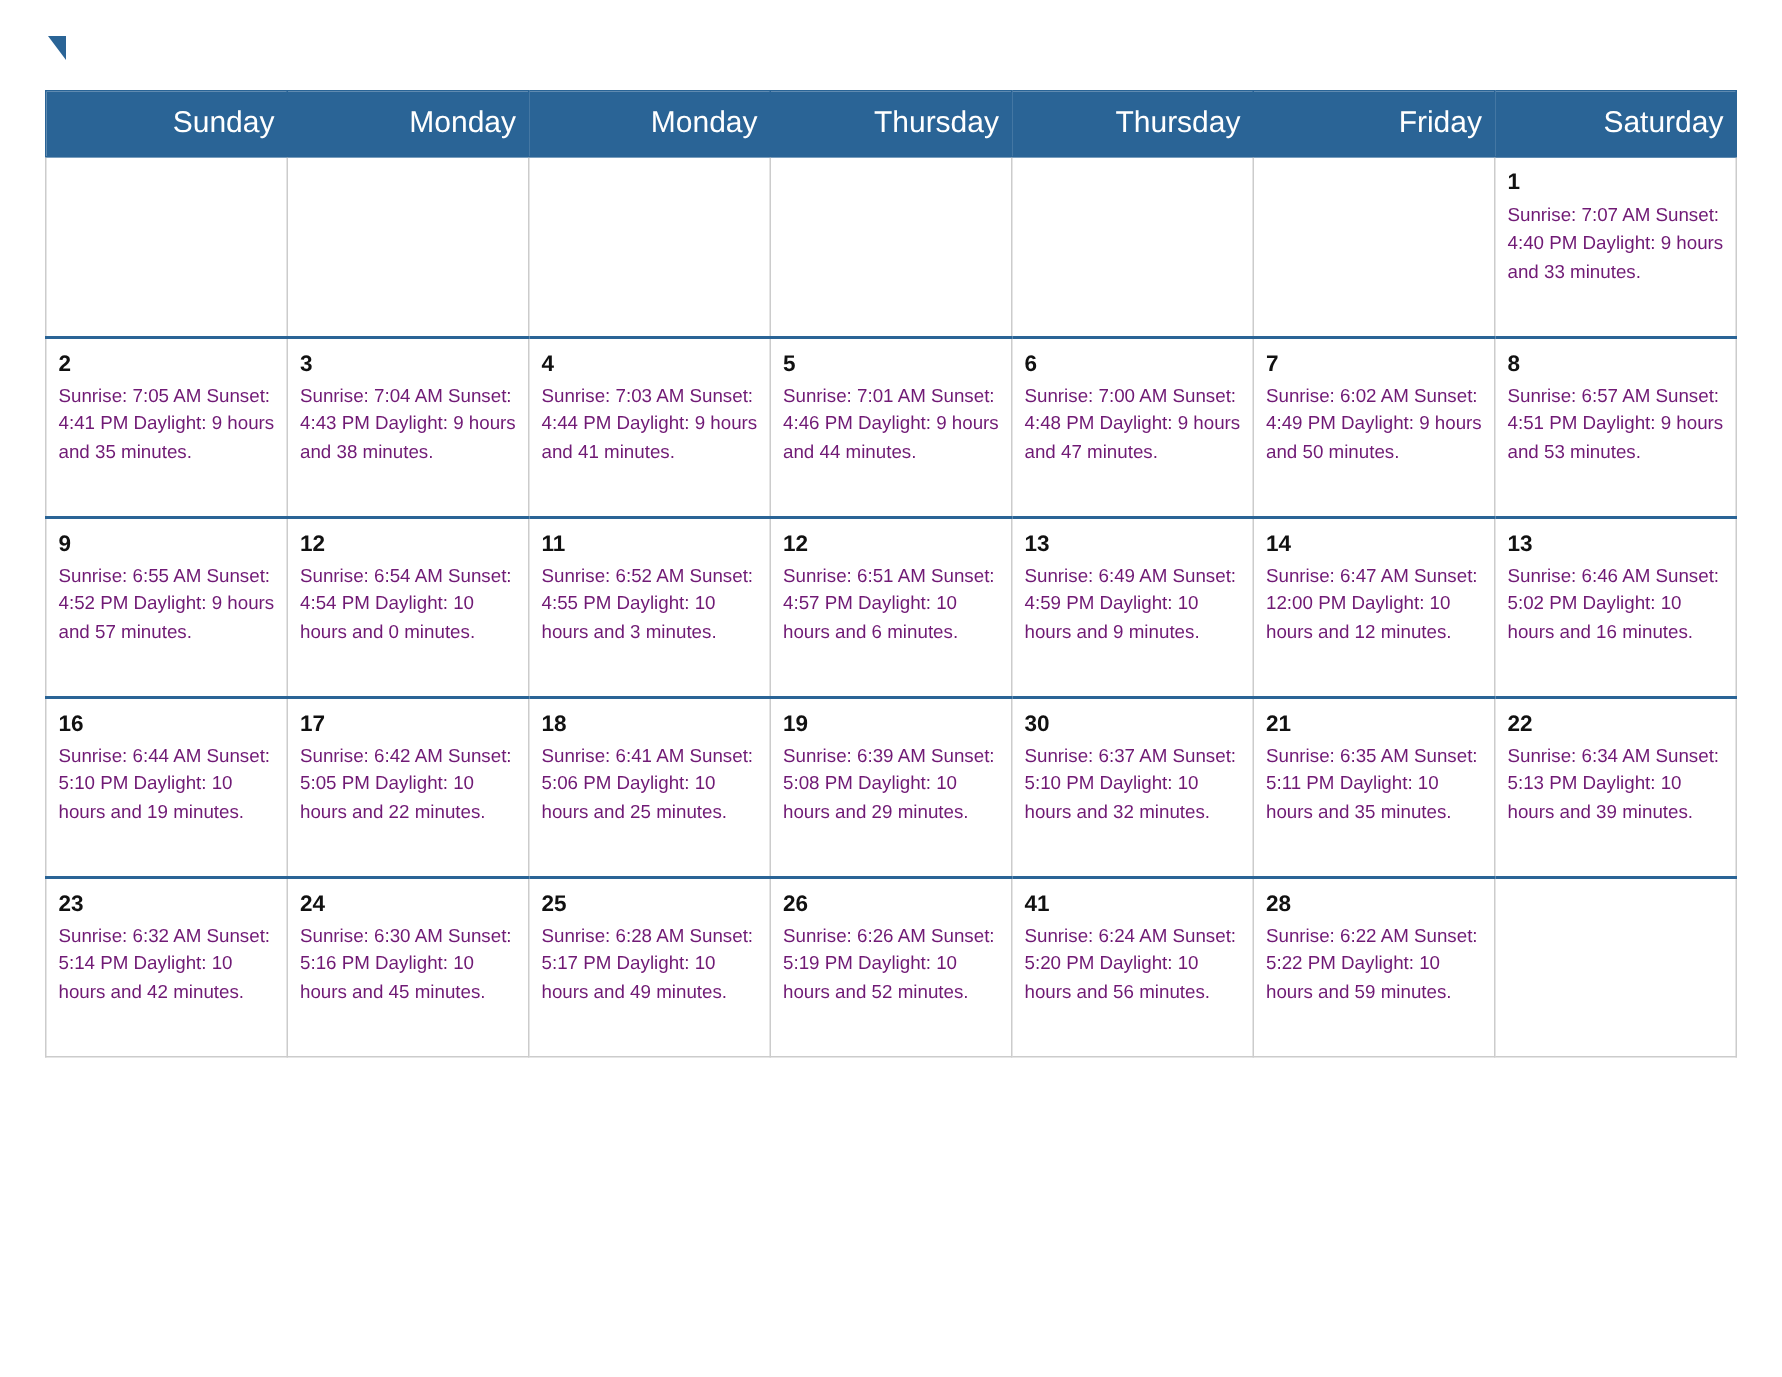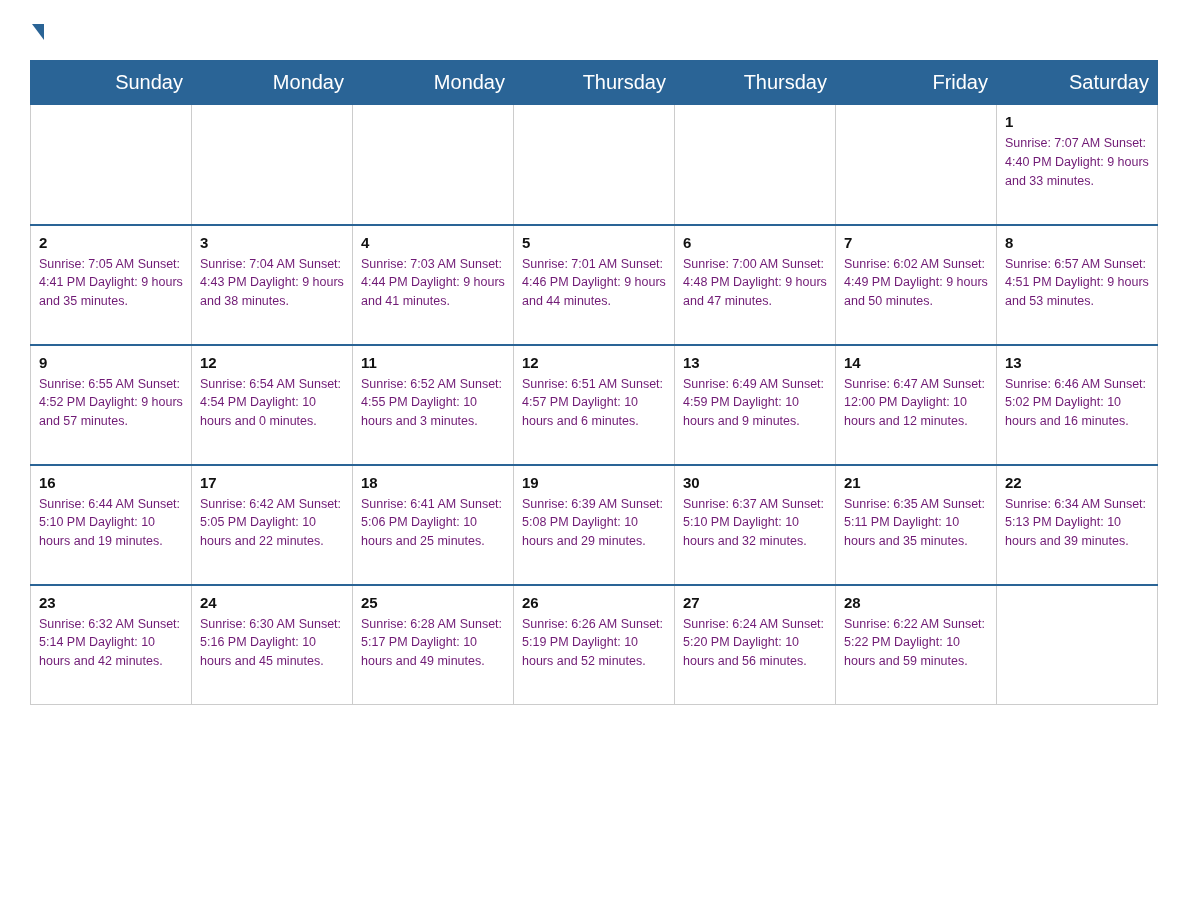--- a/index.html
+++ b/index.html
@@ -299,21 +299,21 @@
 Sunset: 5:17 PM
 Daylight: 10 hours and 49 minutes.</div>
         </td>
         <td>
           <span class="day-num">26</span>
           <div class="day-info">Sunrise: 6:26 AM
 Sunset: 5:19 PM
 Daylight: 10 hours and 52 minutes.</div>
         </td>
         <td>
-          <span class="day-num">27</span>
+          <span class="day-num">41</span>
           <div class="day-info">Sunrise: 6:24 AM
 Sunset: 5:20 PM
 Daylight: 10 hours and 56 minutes.</div>
         </td>
         <td>
           <span class="day-num">28</span>
           <div class="day-info">Sunrise: 6:22 AM
 Sunset: 5:22 PM
 Daylight: 10 hours and 59 minutes.</div>
         </td>

